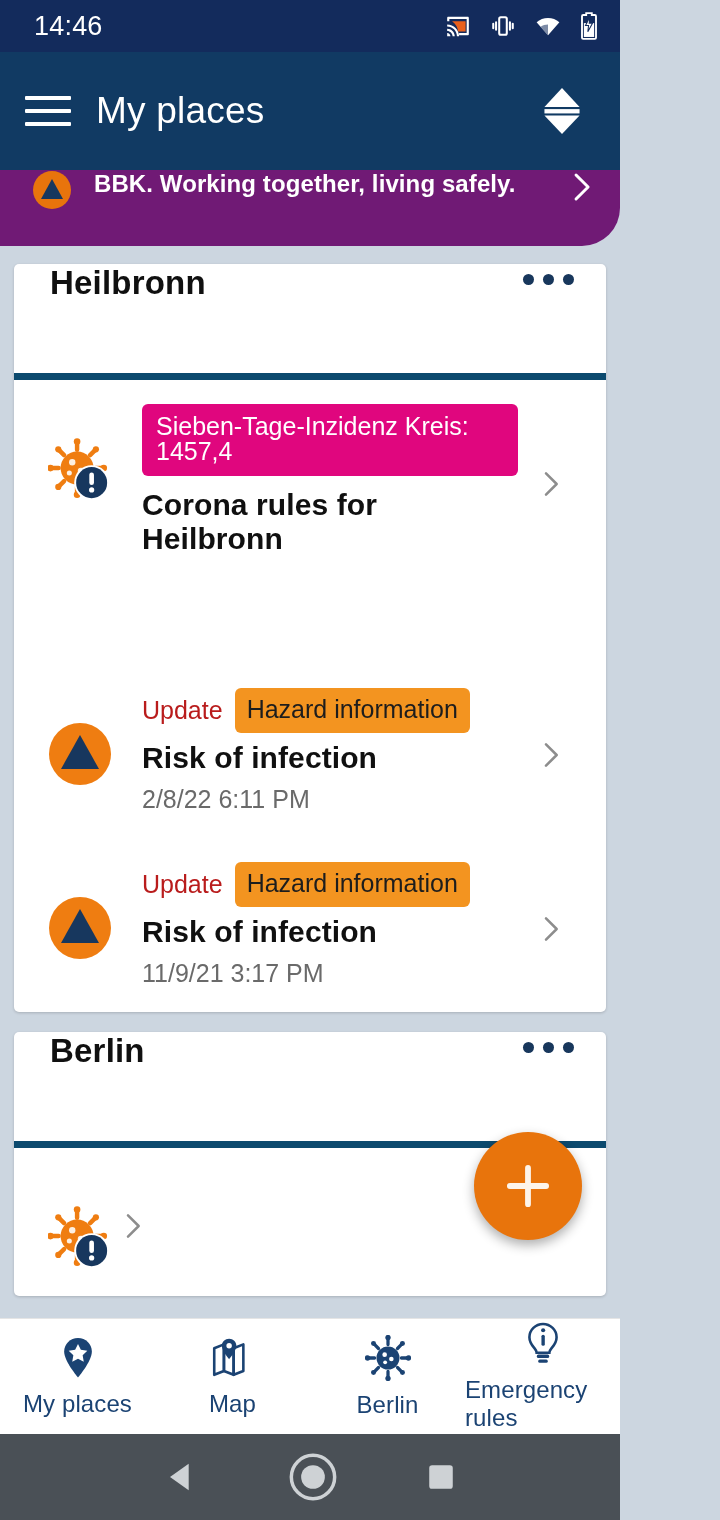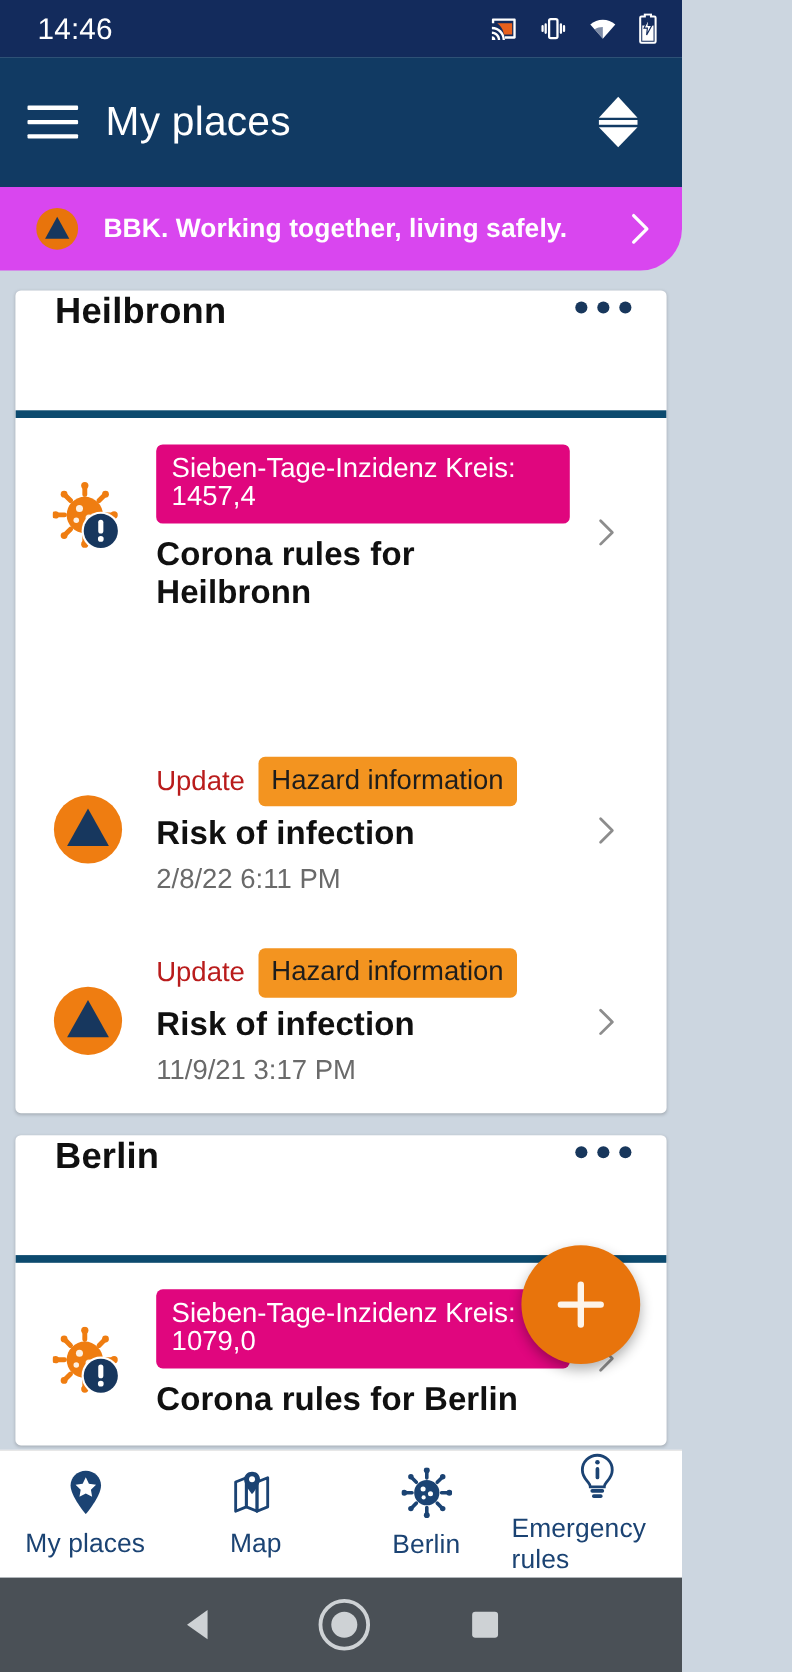--- a/index.html
+++ b/index.html
@@ -49,23 +49,23 @@
     color: #ffffff; font-size: 37px; font-weight: 400; letter-spacing: .2px;
   }
   .sort-btn {
     width: 64px; height: 64px; display: flex; align-items: center; justify-content: center;
     cursor: pointer;
   }
 
   
   .banner {
     height: 76px; flex: 0 0 76px;
-    background: #d946ef;
+    background: #701a75;
     border-bottom-right-radius: 38px;
-    display: flex; align-items: center;
+    display: flex; align-items: flex-start;
     padding: 0 22px 0 32px;
     gap: 22px; cursor: pointer;
   }
   .bbk-logo { width: 40px; height: 40px; flex: 0 0 40px; }
   .banner-text {
     flex: 1; color: #ffffff; font-size: 24px; font-weight: bold; letter-spacing: .1px;
   }
   .banner-chev { width: 34px; height: 34px; flex: 0 0 34px; }
 
   
@@ -360,24 +360,20 @@
             </g>
             <circle cx="25" cy="24" r="3.3" fill="#fdf0e2"></circle>
             <circle cx="34" cy="33" r="3.3" fill="#fdf0e2"></circle>
             <circle cx="22" cy="35" r="2.6" fill="#fdf0e2"></circle>
             <circle cx="45" cy="45" r="18" fill="#fff"></circle>
             <circle cx="45" cy="45" r="16" fill="#17375e"></circle>
             <rect x="42.6" y="34.5" width="4.8" height="13" rx="2.4" fill="#fff"></rect>
             <circle cx="45" cy="52.5" r="2.7" fill="#fff"></circle>
           </svg>
         </div>
-        <div class="row-body">
-          <div class="badge-pink">Sieben-Tage-Inzidenz Kreis: 1079,0</div>
-          <div class="row-title">Corona rules for Berlin</div>
-        </div>
         <div class="row-chev">
           <svg width="32" height="32" viewBox="0 0 24 24">
             <path d="M9 4 L17 12 L9 20" fill="none" stroke="#8d8d8d" stroke-width="1.9" stroke-linecap="round" stroke-linejoin="round"></path>
           </svg>
         </div>
       </div>
     </div>
 
     <button class="fab">
       <svg width="58" height="58" viewBox="0 0 24 24">

